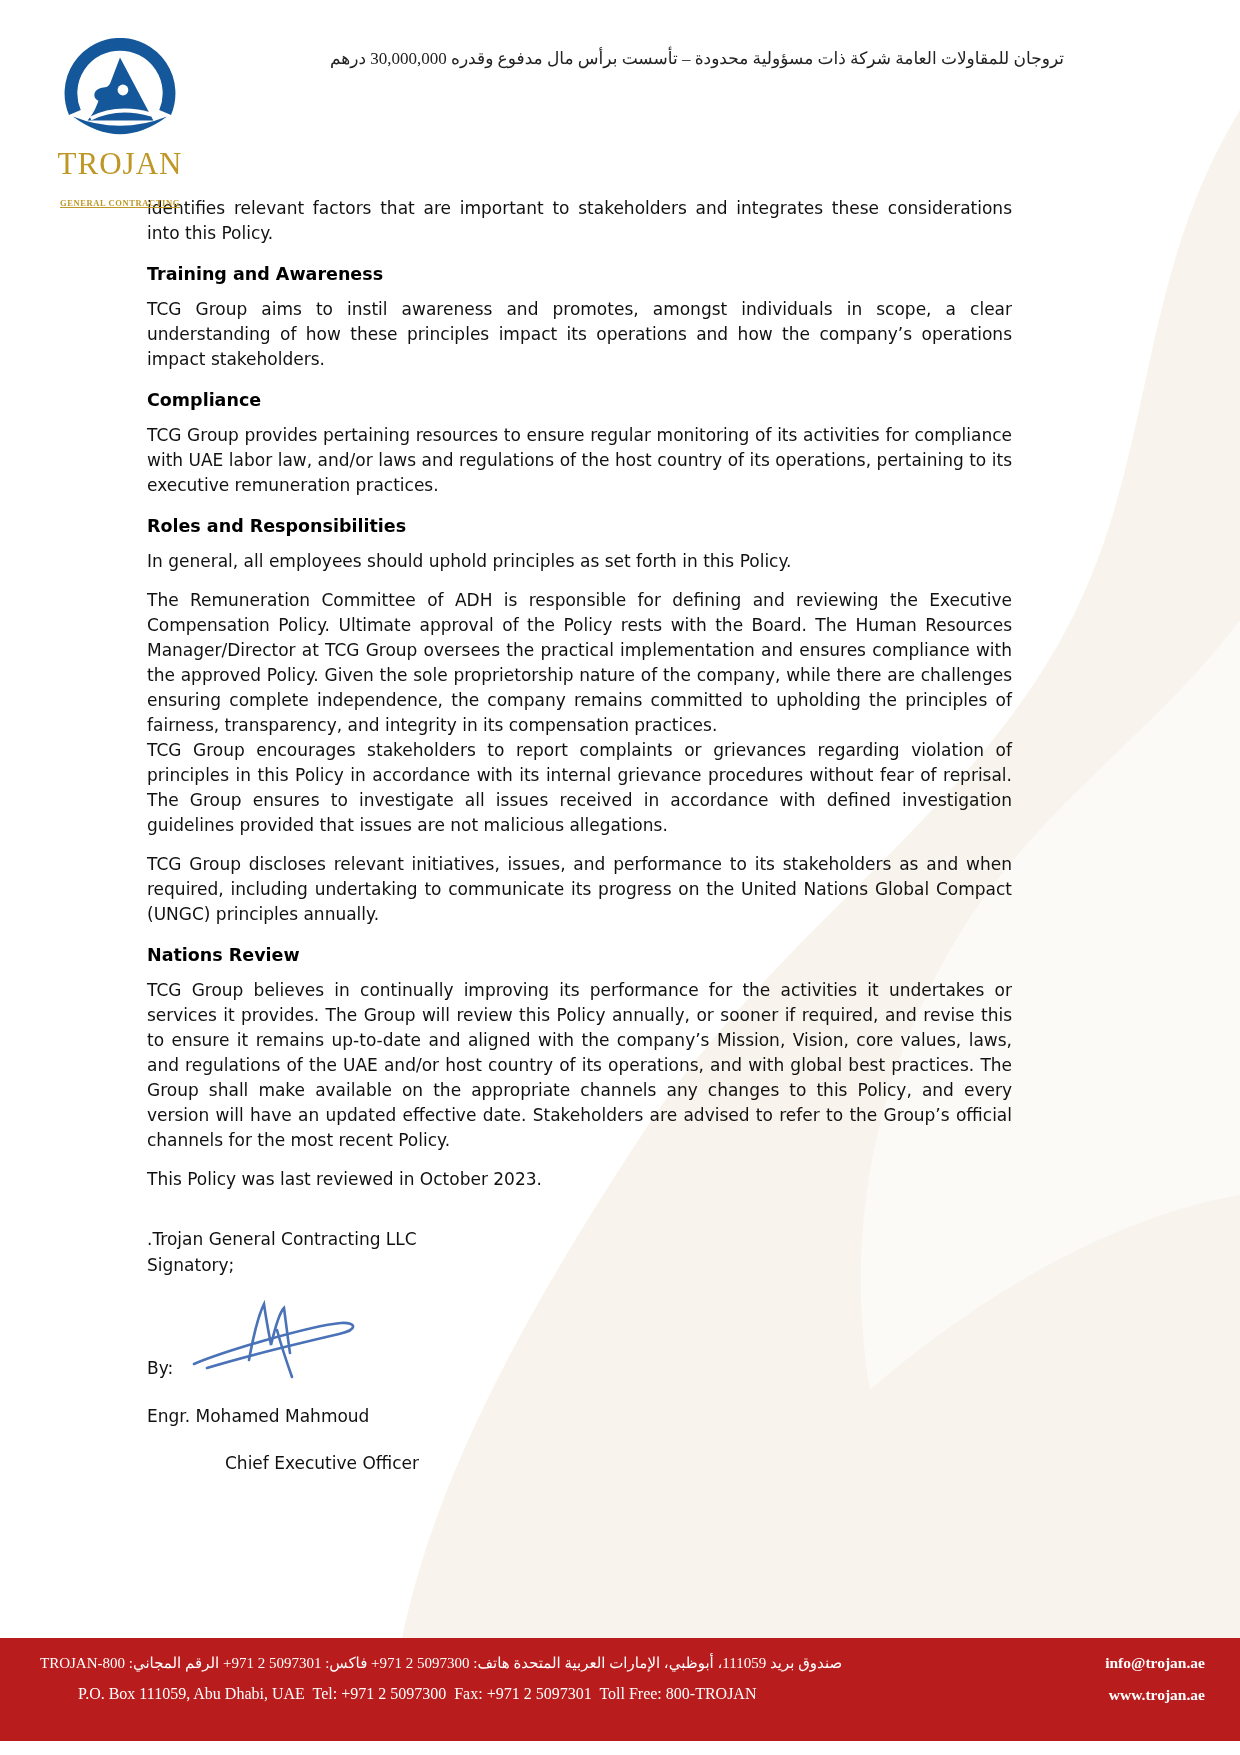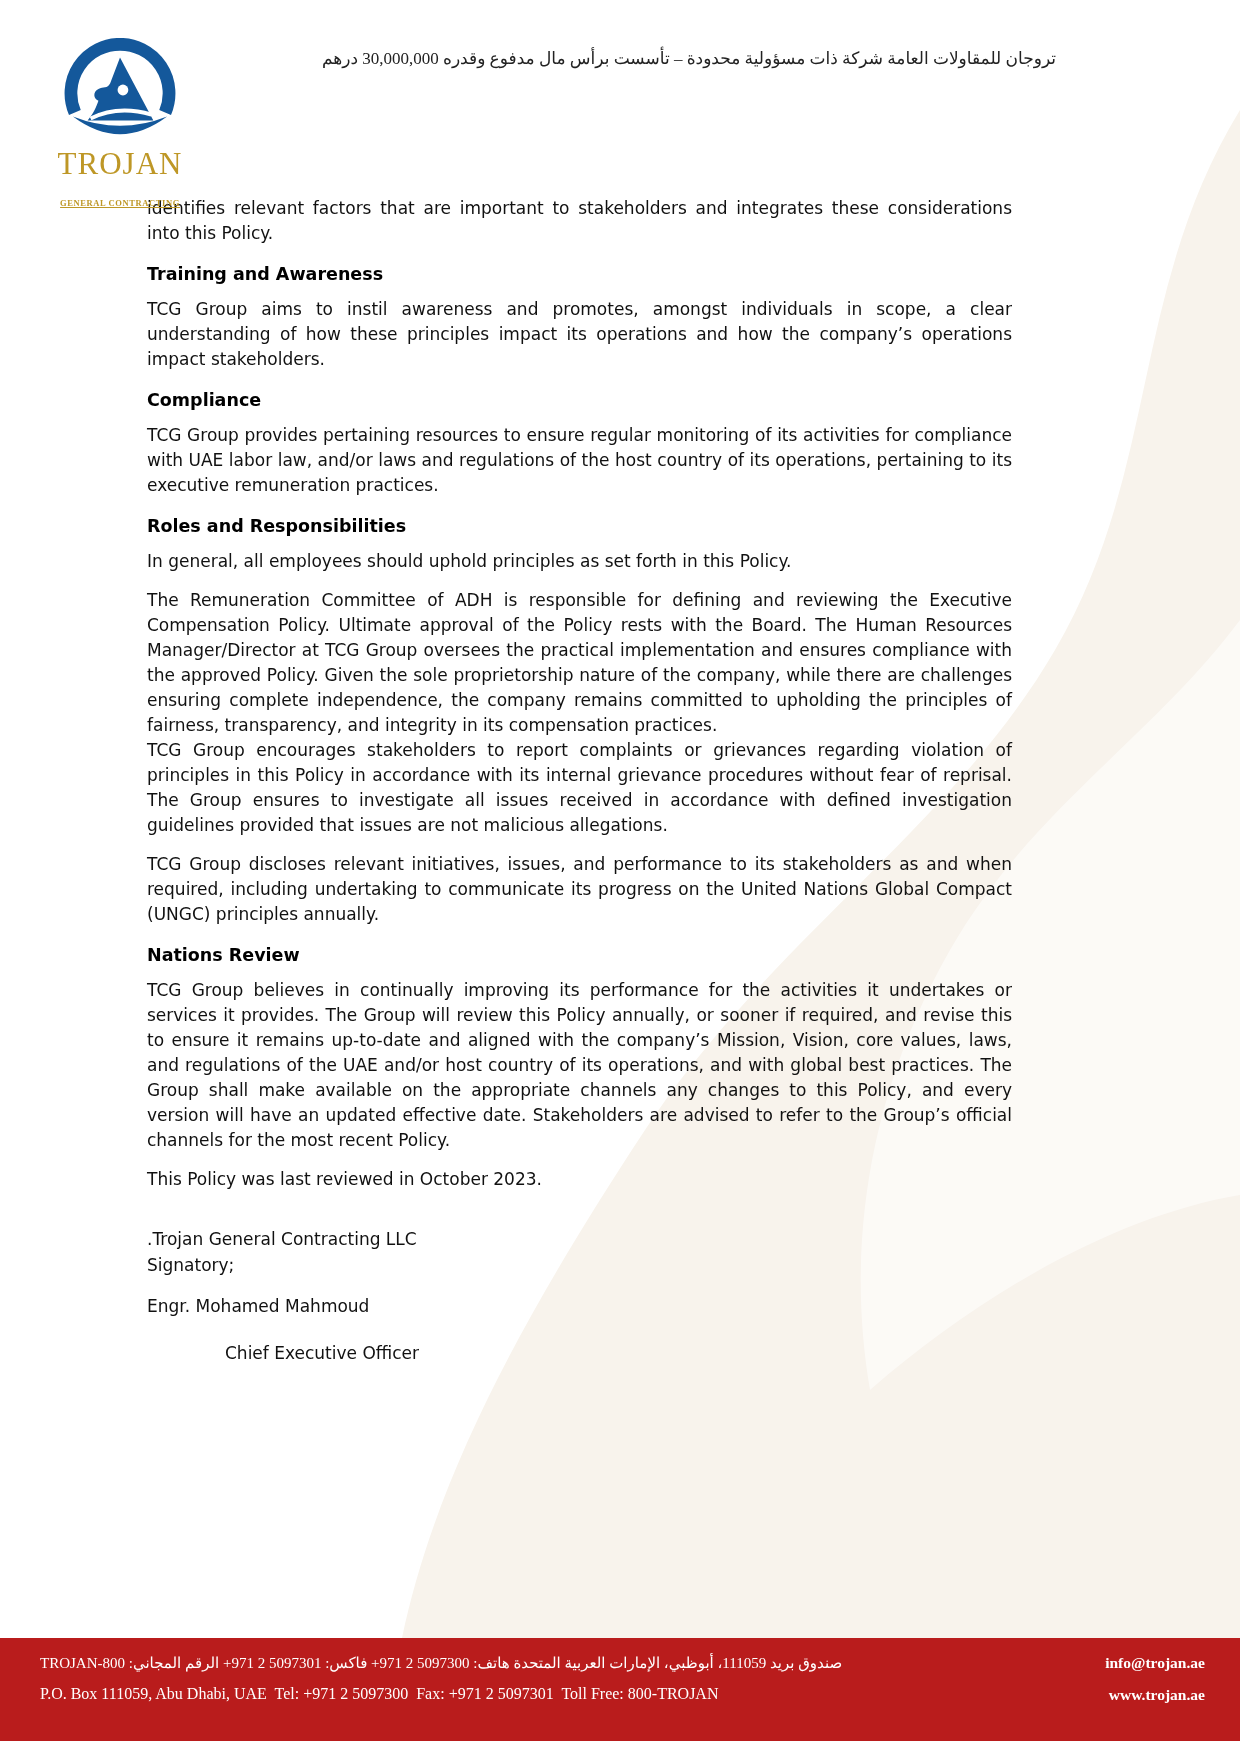--- a/index.html
+++ b/index.html
@@ -12,21 +12,21 @@
   .logo-wrap{position:absolute;left:52px;top:38px;width:136px;text-align:center;z-index:2;}
   .logo-brand{
     font-family:"Liberation Serif",serif;color:#BE9726;font-size:31px;
     letter-spacing:1px;margin-top:2px;line-height:1;
   }
   .logo-tagline{
     font-family:"Liberation Serif",serif;color:#BE9726;font-size:8.5px;
     font-weight:bold;letter-spacing:0.6px;margin-top:20px;line-height:1;text-decoration:underline;
   }
   .header-right{
-    position:absolute;right:184px;top:48px;text-align:right;z-index:2;
+    position:absolute;right:176px;top:48px;text-align:right;z-index:2;
   }
   .header-arabic{
     font-family:"Liberation Serif",serif;font-size:17px;color:#222;
     direction:rtl;margin-bottom:12px;
   }
   .header-english{
     font-family:"Liberation Serif",serif;font-size:16.5px;color:#222;
     display:inline-block;border-bottom:1px dotted #888;padding-bottom:3px;
   }
   
@@ -48,21 +48,21 @@
   .signer-name{margin-top:16px;font-size:17px;}
   .signer-title{margin-top:22px;padding-left:78px;font-size:17px;}
   
   .footer{
     position:absolute;left:0;top:1638px;width:1240px;height:103px;
     z-index:3;display:flex;justify-content:space-between;box-sizing:border-box;
     padding:16px 35px 0 40px;color:#fff;font-family:"Liberation Serif",serif;
   }
   .footer-left{max-width:820px;}
   .footer-arabic{direction:rtl;text-align:left;font-size:15px;line-height:1.2;white-space:nowrap;}
-  .footer-english{font-size:16px;margin-top:13px;white-space:pre-wrap;}
+  .footer-english{font-size:16px;margin-top:13px;white-space:pre-wrap;margin-left:38px;}
   .footer-right{text-align:right;}
   .footer-email{font-weight:bold;font-size:15.5px;}
   .footer-web{font-weight:bold;font-size:15.5px;margin-top:14px;}
 </style>
 </head>
 <body>
 
 <div class="page">
 
   <svg class="watermark" width="1240" height="1755" aria-hidden="true">
@@ -99,20 +99,30 @@
     <p>TCG Group discloses relevant initiatives, issues, and performance to its stakeholders as and when required, including undertaking to communicate its progress on the United Nations Global Compact (UNGC) principles annually.</p>
     <h3>Nations Review</h3>
     <p>TCG Group believes in continually improving its performance for the activities it undertakes or services it provides. The Group will review this Policy annually, or sooner if required, and revise this to ensure it remains up-to-date and aligned with the company’s Mission, Vision, core values, laws, and regulations of the UAE and/or host country of its operations, and with global best practices. The Group shall make available on the appropriate channels any changes to this Policy, and every version will have an updated effective date. Stakeholders are advised to refer to the Group’s official channels for the most recent Policy.</p>
     <p class="policy-date">This Policy was last reviewed in October 2023.</p>
 
     <div class="company-block">
       <div>.Trojan General Contracting LLC</div>
       <div>Signatory;</div>
     </div>
 
+    <div class="by-row">
+      <span class="by-label">By:</span>
+      <svg class="signature-svg" width="170" height="85" viewBox="0 0 170 85" aria-hidden="true">
+        <g fill="none" stroke="#4a72b8" stroke-width="2.6" stroke-linecap="round">
+          <path d="M 3,66 C 34,53 118,28 150,25 C 166,24 167,32 148,36 C 118,43 58,57 16,70"></path>
+          <path d="M 58,62 C 62,40 67,18 73,6 C 75,21 78,36 80,47 C 84,30 88,15 93,10 C 95,25 97,42 99,55"></path>
+          <path d="M 86,32 C 90,47 95,62 101,79"></path>
+        </g>
+      </svg>
+    </div>
 
     <div class="signer-name">Engr. Mohamed Mahmoud</div>
     <div class="signer-title">Chief Executive Officer</div>
   </div>
 
   <div class="footer" style="background:#b91c1c;">
     <div class="footer-left">
       <div class="footer-arabic">صندوق بريد 111059، أبوظبي، الإمارات العربية المتحدة هاتف: 5097300 2 971+ فاكس: 5097301 2 971+ الرقم المجاني: 800-TROJAN</div>
       <div class="footer-english">P.O. Box 111059, Abu Dhabi, UAE  Tel: +971 2 5097300  Fax: +971 2 5097301  Toll Free: 800-TROJAN</div>
     </div>

